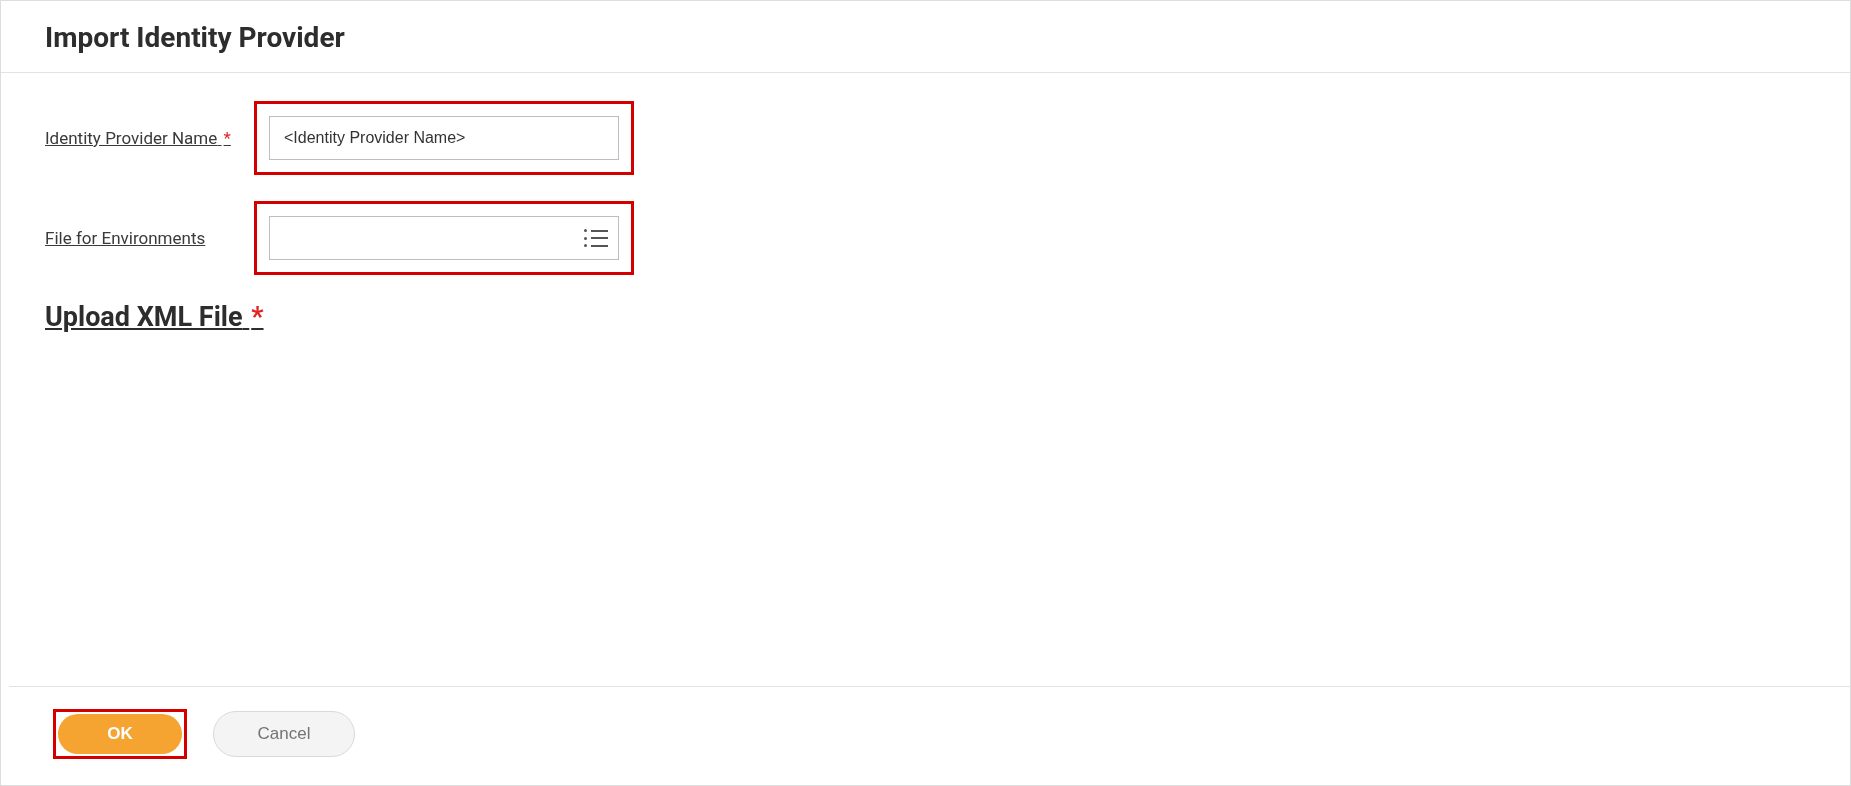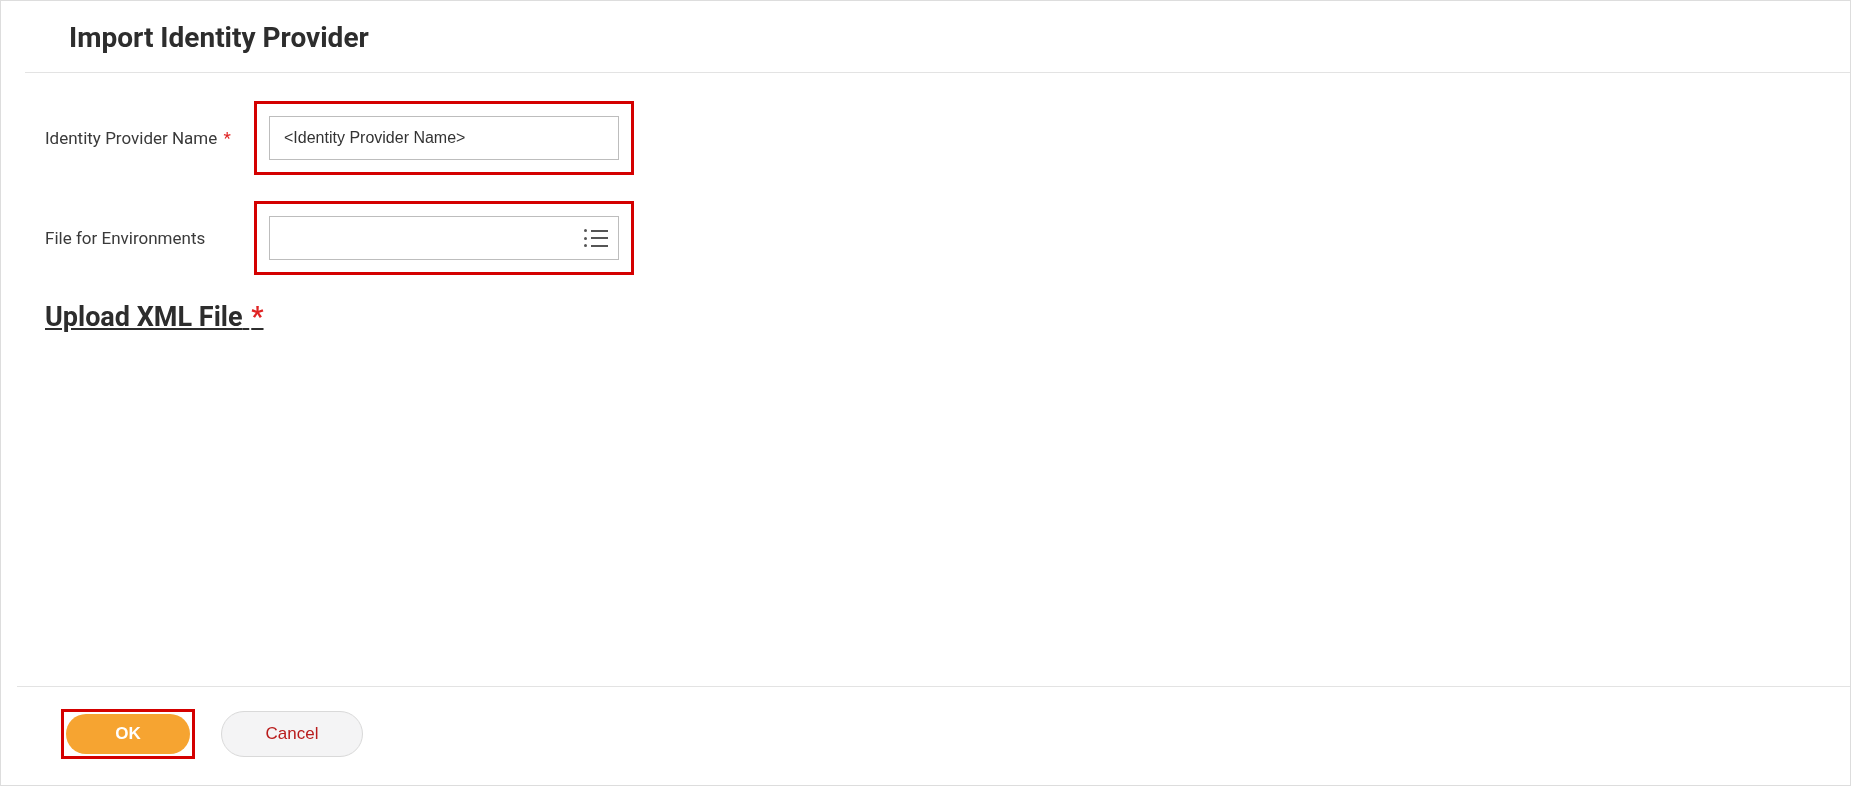--- a/index.html
+++ b/index.html
@@ -8,39 +8,39 @@
       background: #fff;
       color: #333;
       width: 1851px;
       height: 786px;
       border: 1px solid #ddd;
       position: relative;
     }
     .header {
       padding: 20px 44px 18px 44px;
       border-bottom: 1px solid #e3e3e3;
-      margin-left: 24px;
     }
     .header h1 {
       font-size: 28px;
       font-weight: 700;
       color: #2d2d2d;
     }
     .content {
       padding: 28px 44px 0 44px;
     }
     .form-row {
       display: flex;
       align-items: center;
       margin-bottom: 26px;
     }
     .form-label {
       width: 209px;
       font-size: 17px;
       color: #3a3a3a;
+      text-decoration: underline;
     }
     .req {
       color: #e02424;
       margin-left: 2px;
     }
     .hl-wrap {
       border: 3px solid #d40000;
       display: inline-block;
       padding: 12px;
     }
@@ -132,21 +132,21 @@
       height: 50px;
       font-size: 17px;
       color: #3a3a3a;
       cursor: pointer;
       display: flex;
       align-items: center;
       justify-content: center;
     }
     .footer {
       position: absolute;
-      left: 16px; right: 0; bottom: 0;
+      left: 8px; right: 0; bottom: 0;
       border-top: 1px solid #e3e3e3;
       padding: 22px 44px 26px 44px;
       display: flex;
       gap: 26px;
       align-items: center;
     }
     .ok-hl {
       border: 3px solid #d40000;
       padding: 2px;
       display: inline-block;
@@ -161,21 +161,21 @@
       font-size: 17px;
       font-weight: 700;
       cursor: pointer;
     }
     .btn-cancel {
       background: #f4f4f5;
       border: 1px solid #d9d9d9;
       border-radius: 30px;
       width: 142px;
       height: 46px;
-      color: #b91c1c;
+      color: #737373;
       font-size: 17px;
       cursor: pointer;
     }
   </style>
 </head>
 <body>
 
 <div class="header">
   <h1>Import Identity Provider</h1>
 </div>

